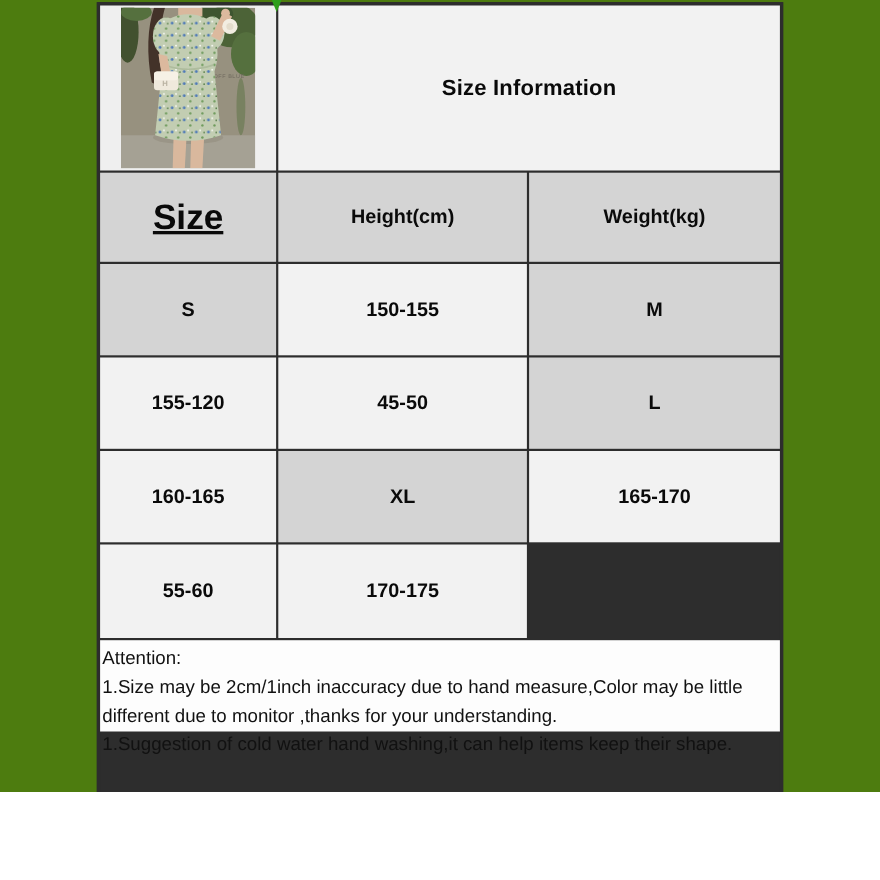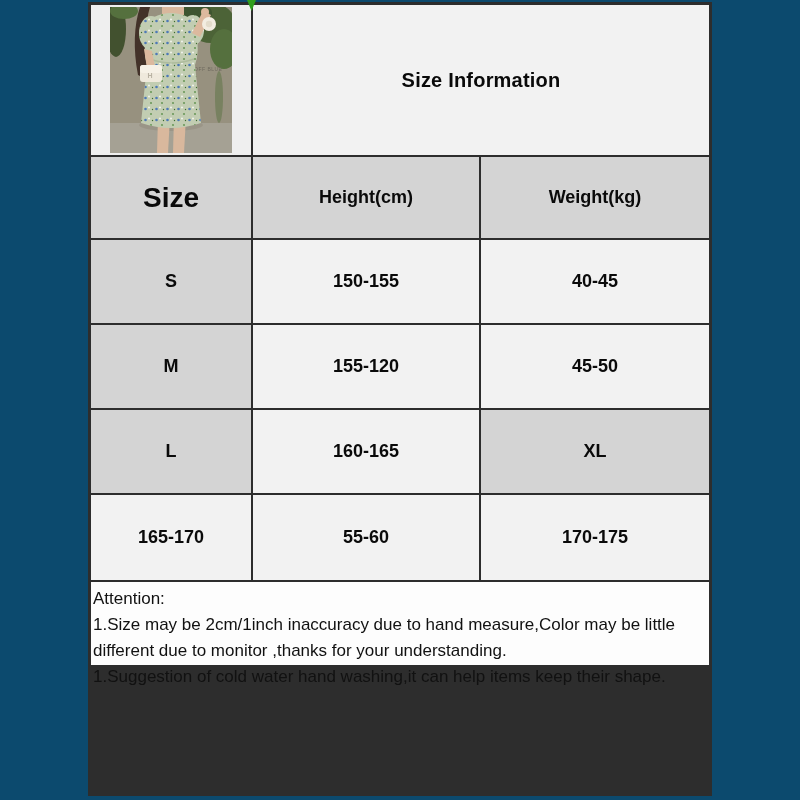--- a/index.html
+++ b/index.html
@@ -1,21 +1,21 @@
 <!DOCTYPE html>
 <html><head>
 <meta charset="utf-8">
 <style>
   html, body { margin: 0; padding: 0; }
   body { font-family: "Liberation Sans", "DejaVu Sans", sans-serif; background: #ffffff; }
   .page {
     position: relative;
     width: 800px;
-    height: 800px;
-    background: #0c4a6e;
+    height: 720px;
+    background: #4d7c0f;
     overflow: hidden;
   }
   .size-card {
     position: absolute;
     left: 88px;
     top: 2px;
     width: 618px;
     border: 3px solid #2d2d2d;
     background: #2d2d2d;            
     display: grid;
@@ -40,21 +40,21 @@
     display: flex;
     align-items: center;
     justify-content: center;
   }
   .title-cell {
     grid-column: 2 / 4;
     background: #f2f2f2;
     font-size: 20px;
     letter-spacing: 0.2px;
   }
-  .size-col-header { font-size: 28px; }
+  .size-col-header { font-size: 32px; text-decoration: underline; }
   .attention-box {
     grid-column: 1 / 4;
     background: #fdfdfd;
     color: #111111;
     font-size: 17px;
     font-weight: 400;
     line-height: 26px;
     padding: 4px 2px;
     text-align: left;
   }
@@ -136,21 +136,20 @@
       </svg>
     </div>
     <div class="cell title-cell">Size Information</div>
 
     <div class="cell gray size-col-header">Size</div>
     <div class="cell gray">Height(cm)</div>
     <div class="cell gray">Weight(kg)</div>
 
     <div class="cell gray">S</div>
     <div class="cell light">150-155</div>
-    <div class="cell light">40-45</div>
 
     <div class="cell gray">M</div>
     <div class="cell light">155-120</div>
     <div class="cell light">45-50</div>
 
     <div class="cell gray">L</div>
     <div class="cell light">160-165</div>
 
     <div class="cell gray">XL</div>
     <div class="cell light">165-170</div>

